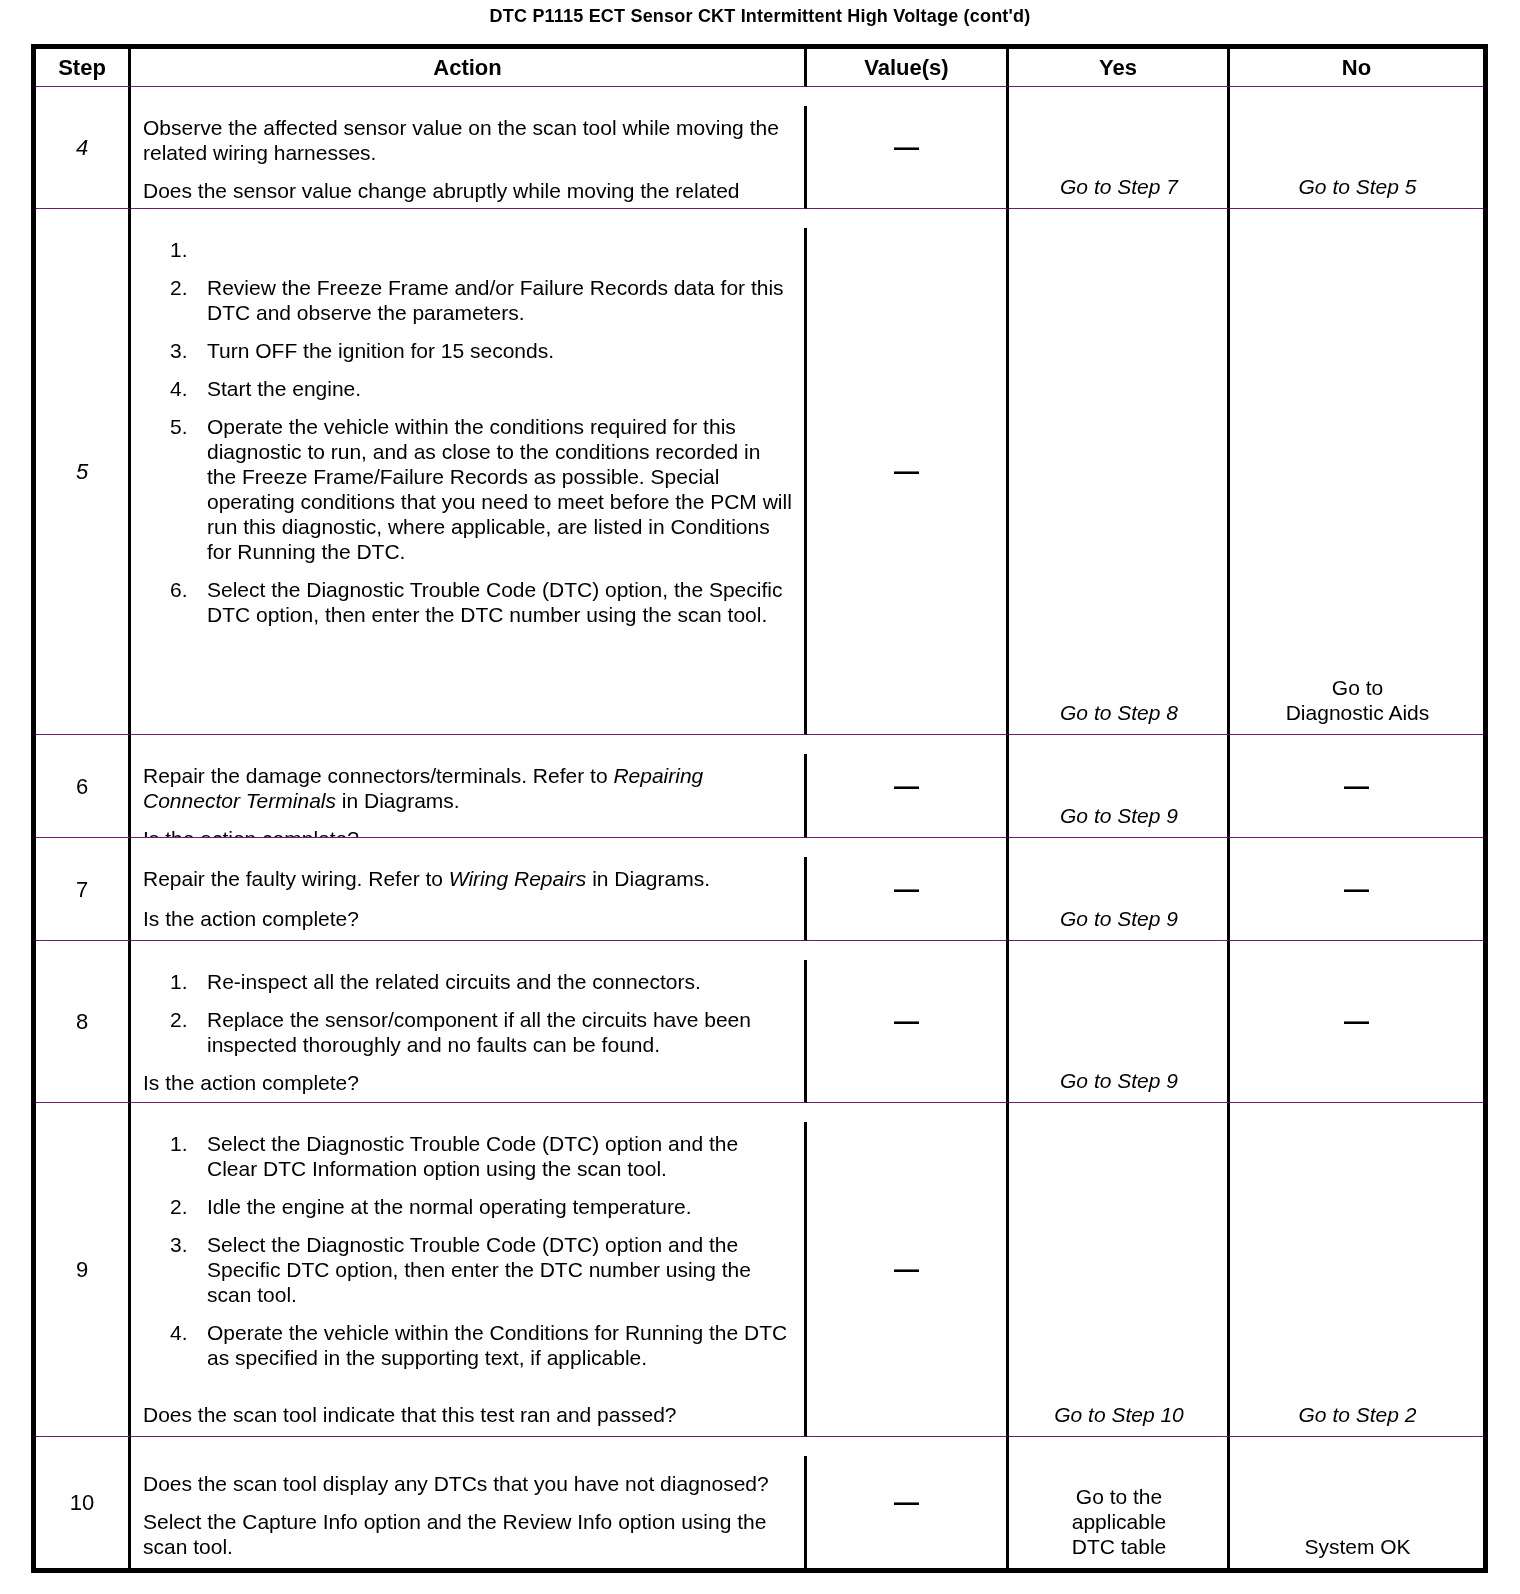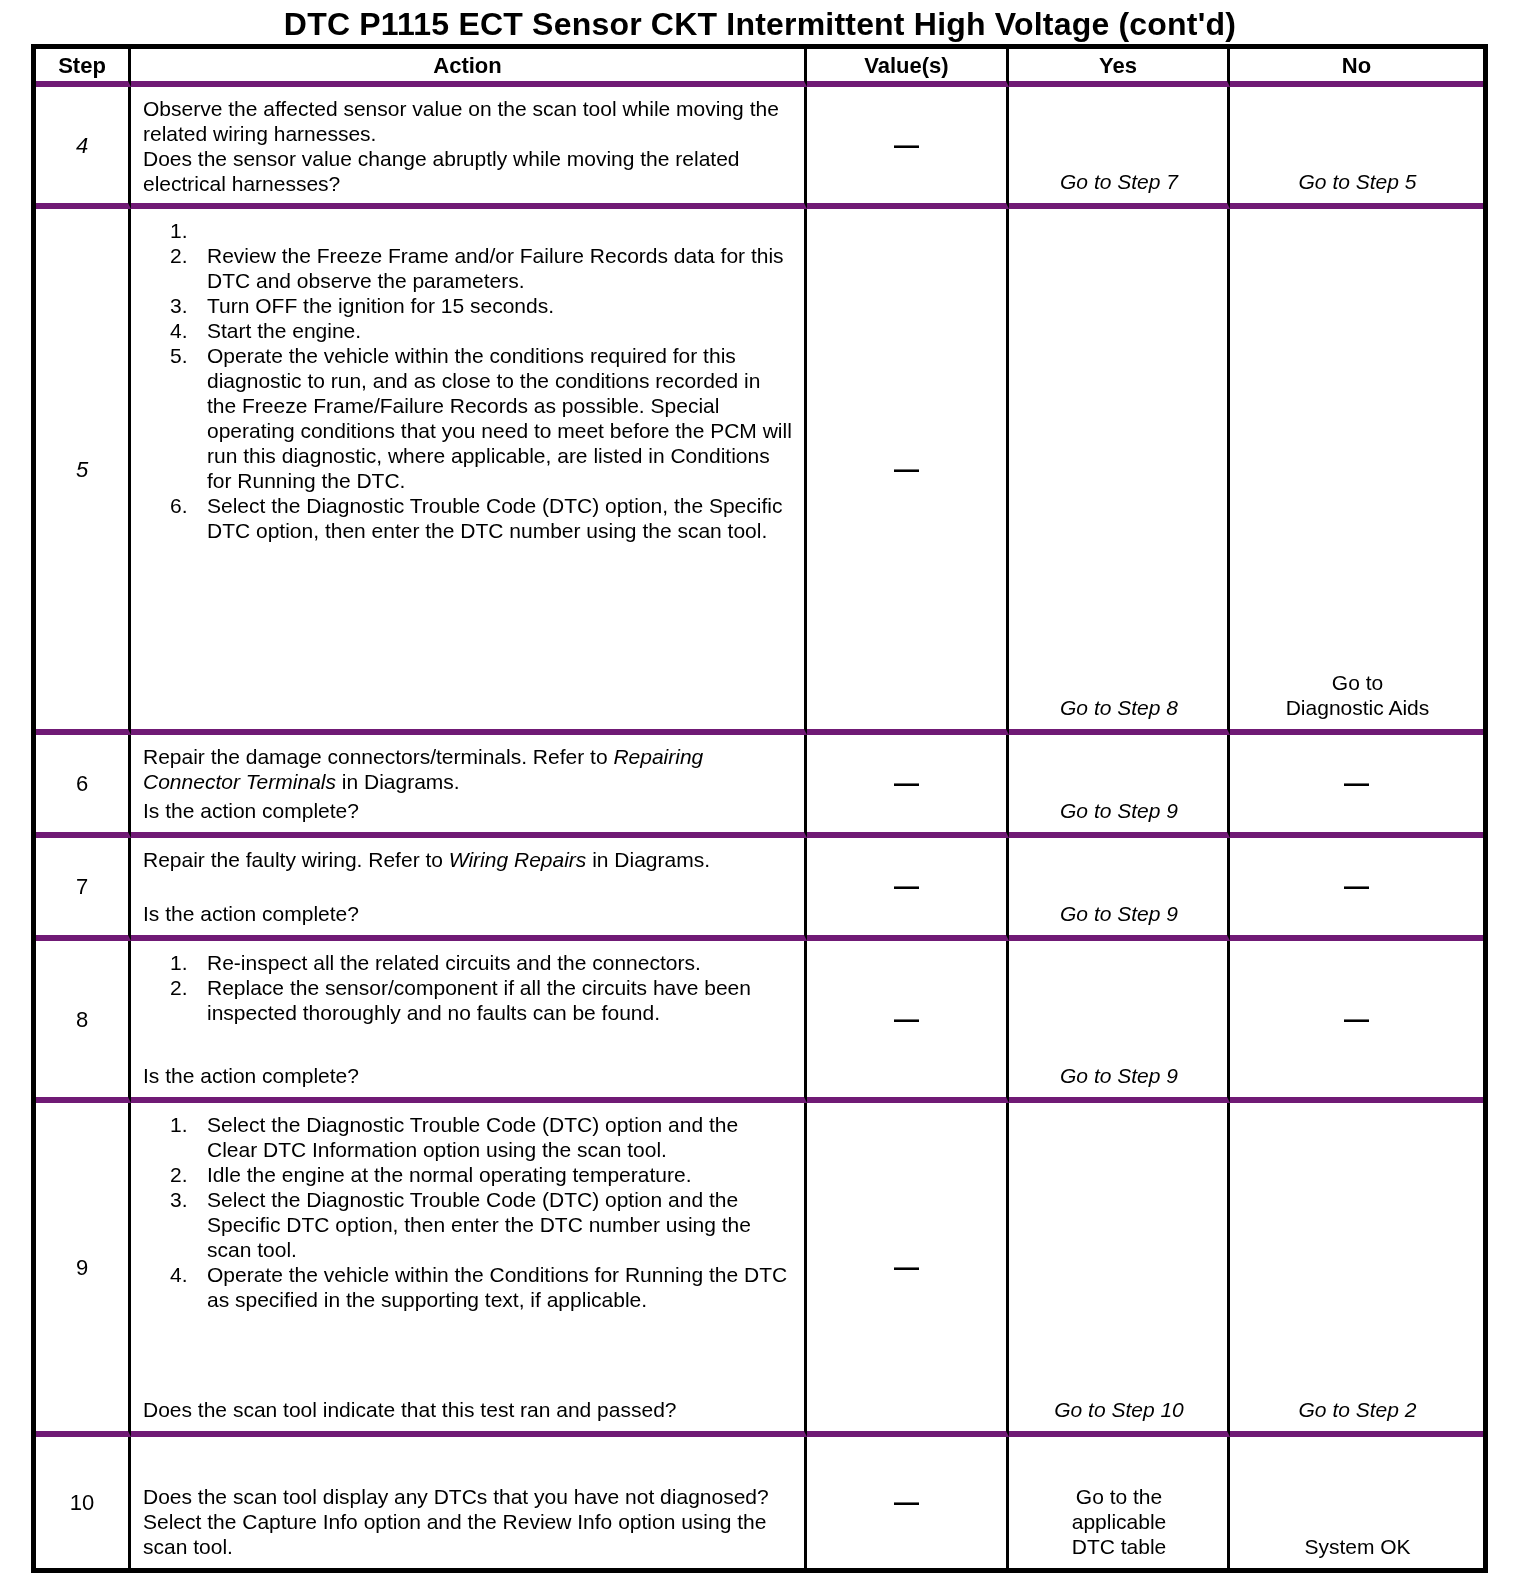--- a/index.html
+++ b/index.html
@@ -14,38 +14,38 @@
     width: 1520px;
     height: 1594px;
     overflow: hidden;
   }
   .page-title {
     position: absolute;
     top: 6px;
     left: 0;
     width: 100%;
     text-align: center;
-    font-size: 32px;
+    font-size: 18px;
     font-weight: bold;
     letter-spacing: 0.2px;
   }
   #grid {
     position: absolute;
     left: 31px;
     top: 44px;
     display: grid;
     grid-template-columns: 95px 676px 202px 221px 253px;
     grid-template-rows: 38px 122px 526px 103px 103px 162px 334px 131px;
     border: 5px solid #000;
     background: #fff;
   }
   .cell {
     box-sizing: border-box;
     border-right: 3px solid #000;
-    border-bottom: 6px solid #701a75;
+    border-bottom: 1px solid #701a75;
     font-size: 21px;
     line-height: 25px;
     overflow: hidden;
   }
   .last-col { border-right: none; }
   .last-row { border-bottom: none; }
   .header-cell {
     display: flex;
     align-items: center;
     justify-content: center;
@@ -54,22 +54,23 @@
   }
   .step-cell {
     display: flex;
     align-items: center;
     justify-content: center;
     font-size: 22px;
   }
   .action-cell {
     display: flex;
     flex-direction: column;
-    gap: 0;
+    gap: 13px;
     padding: 9px 10px 9px 12px;
+    margin-top: 19px;
   }
   .para { }
   .question { margin-top: auto; }
   .list-item { display: flex; margin-left: 27px; }
   .item-num { width: 37px; flex-shrink: 0; }
   .dash-cell {
     display: flex;
     align-items: center;
     justify-content: center;
     font-size: 25px;

